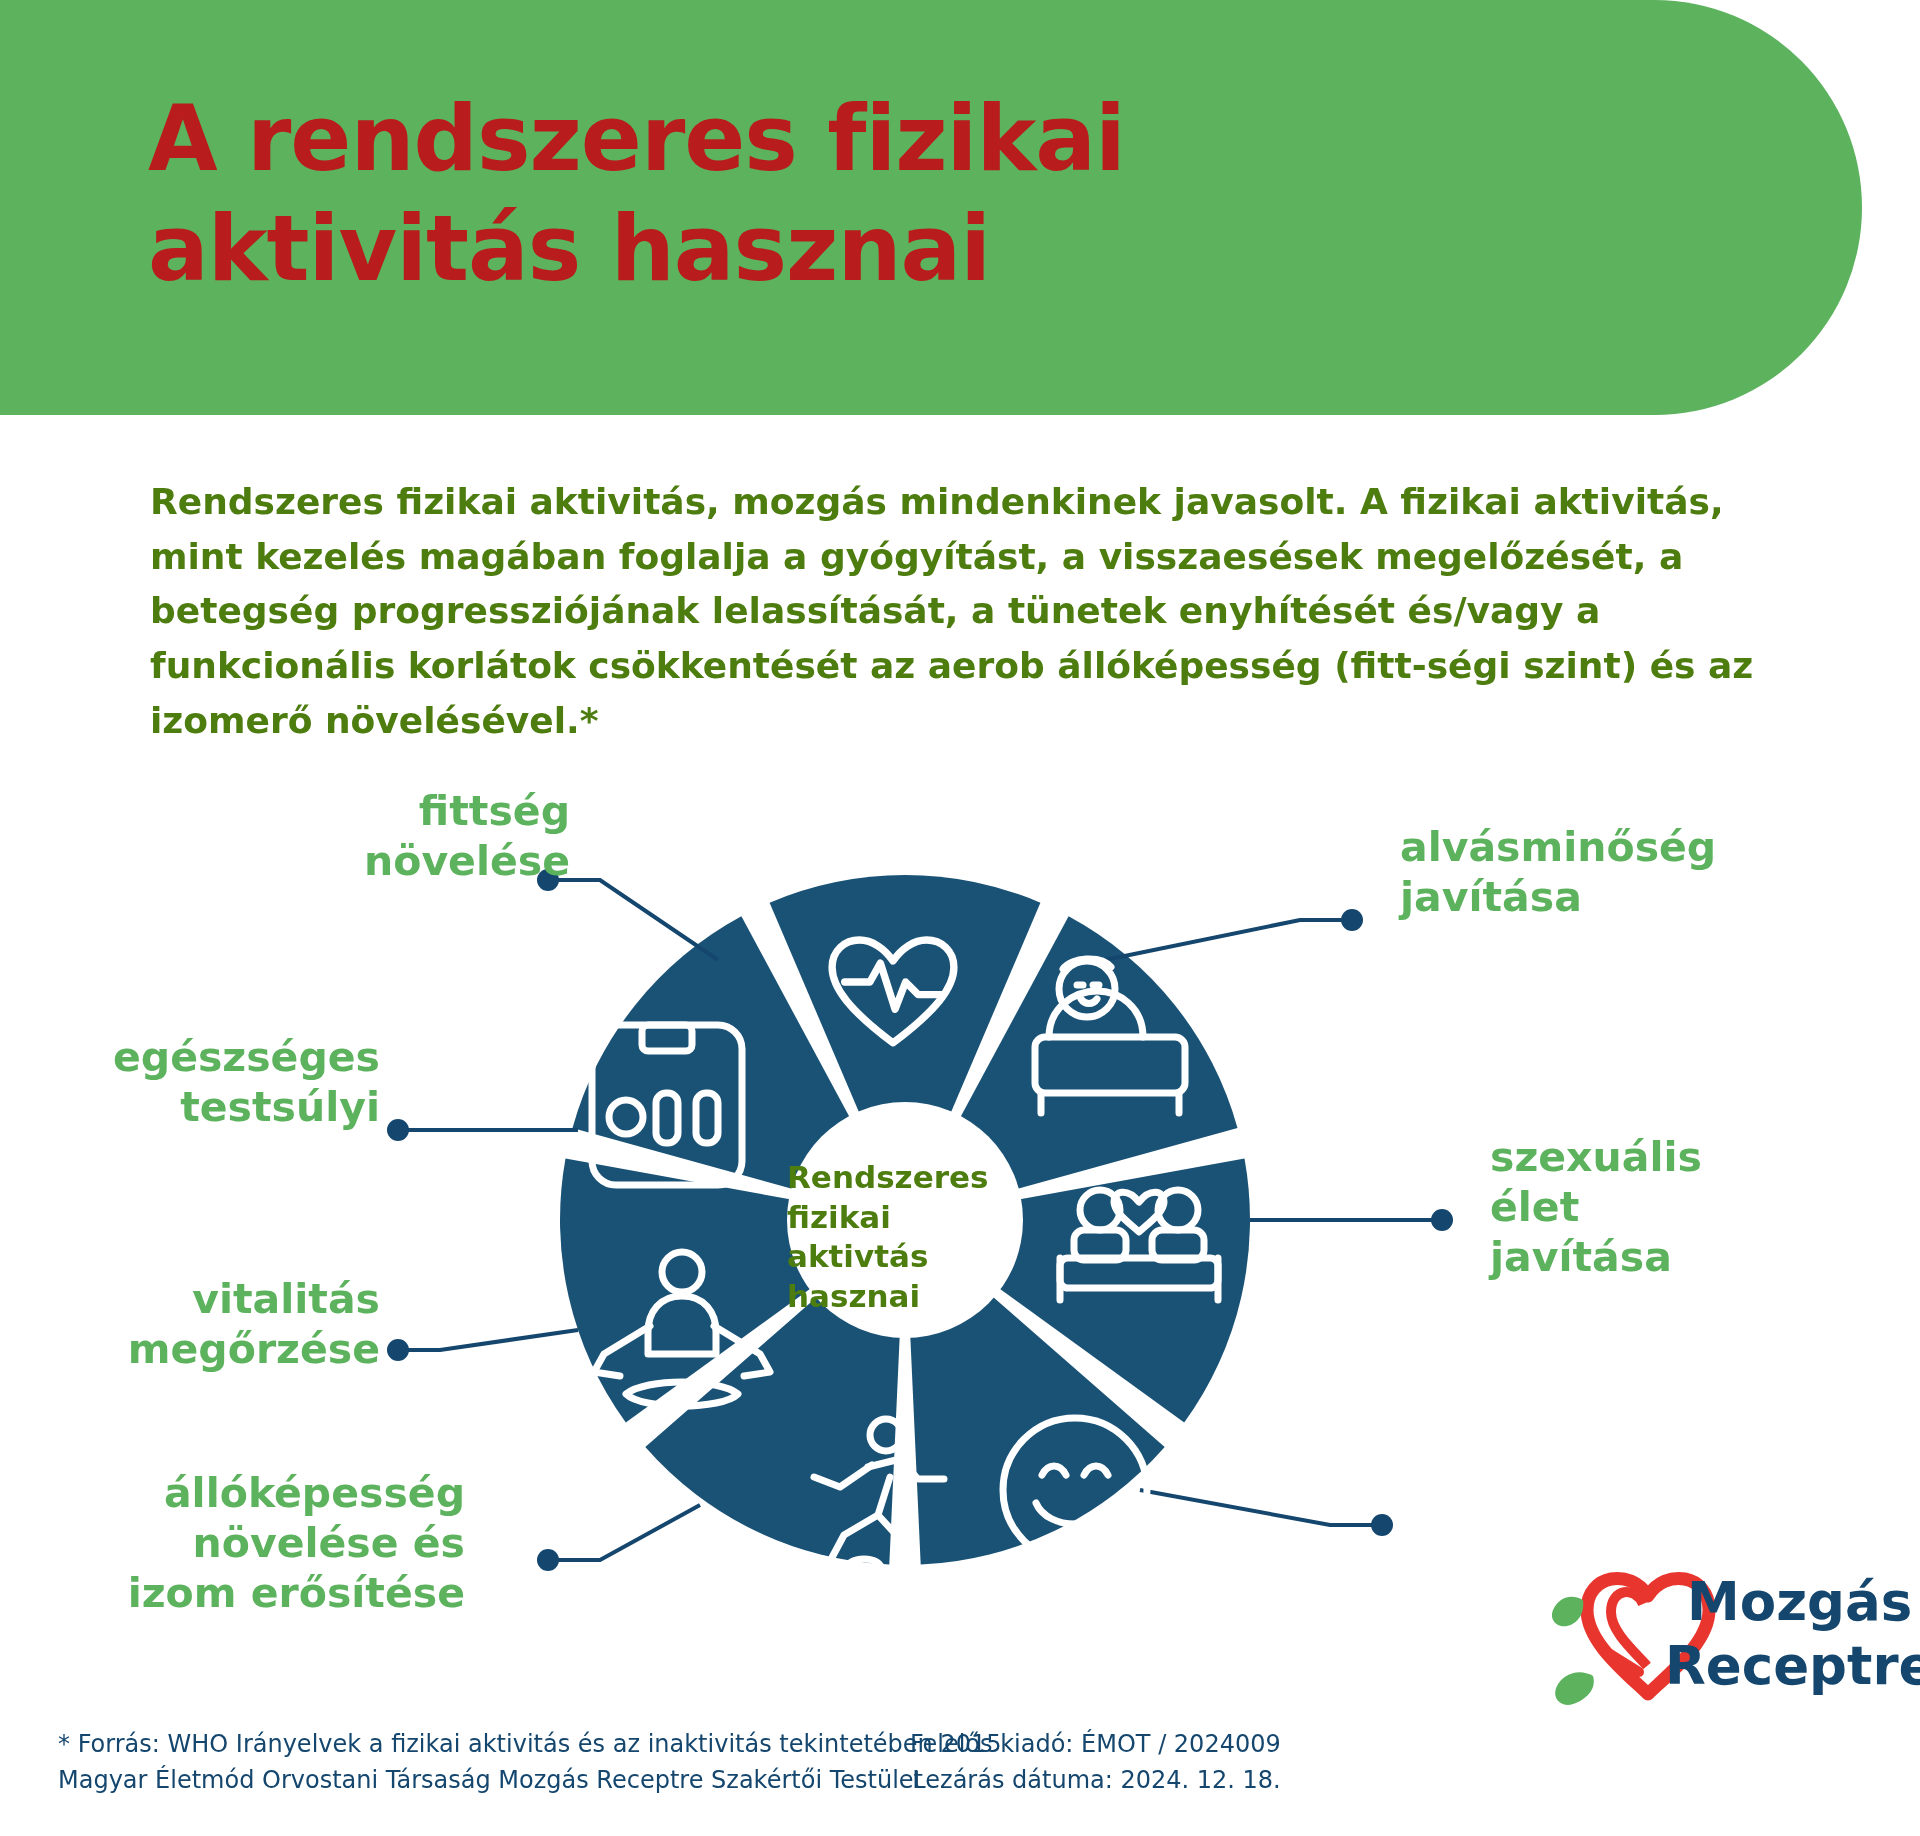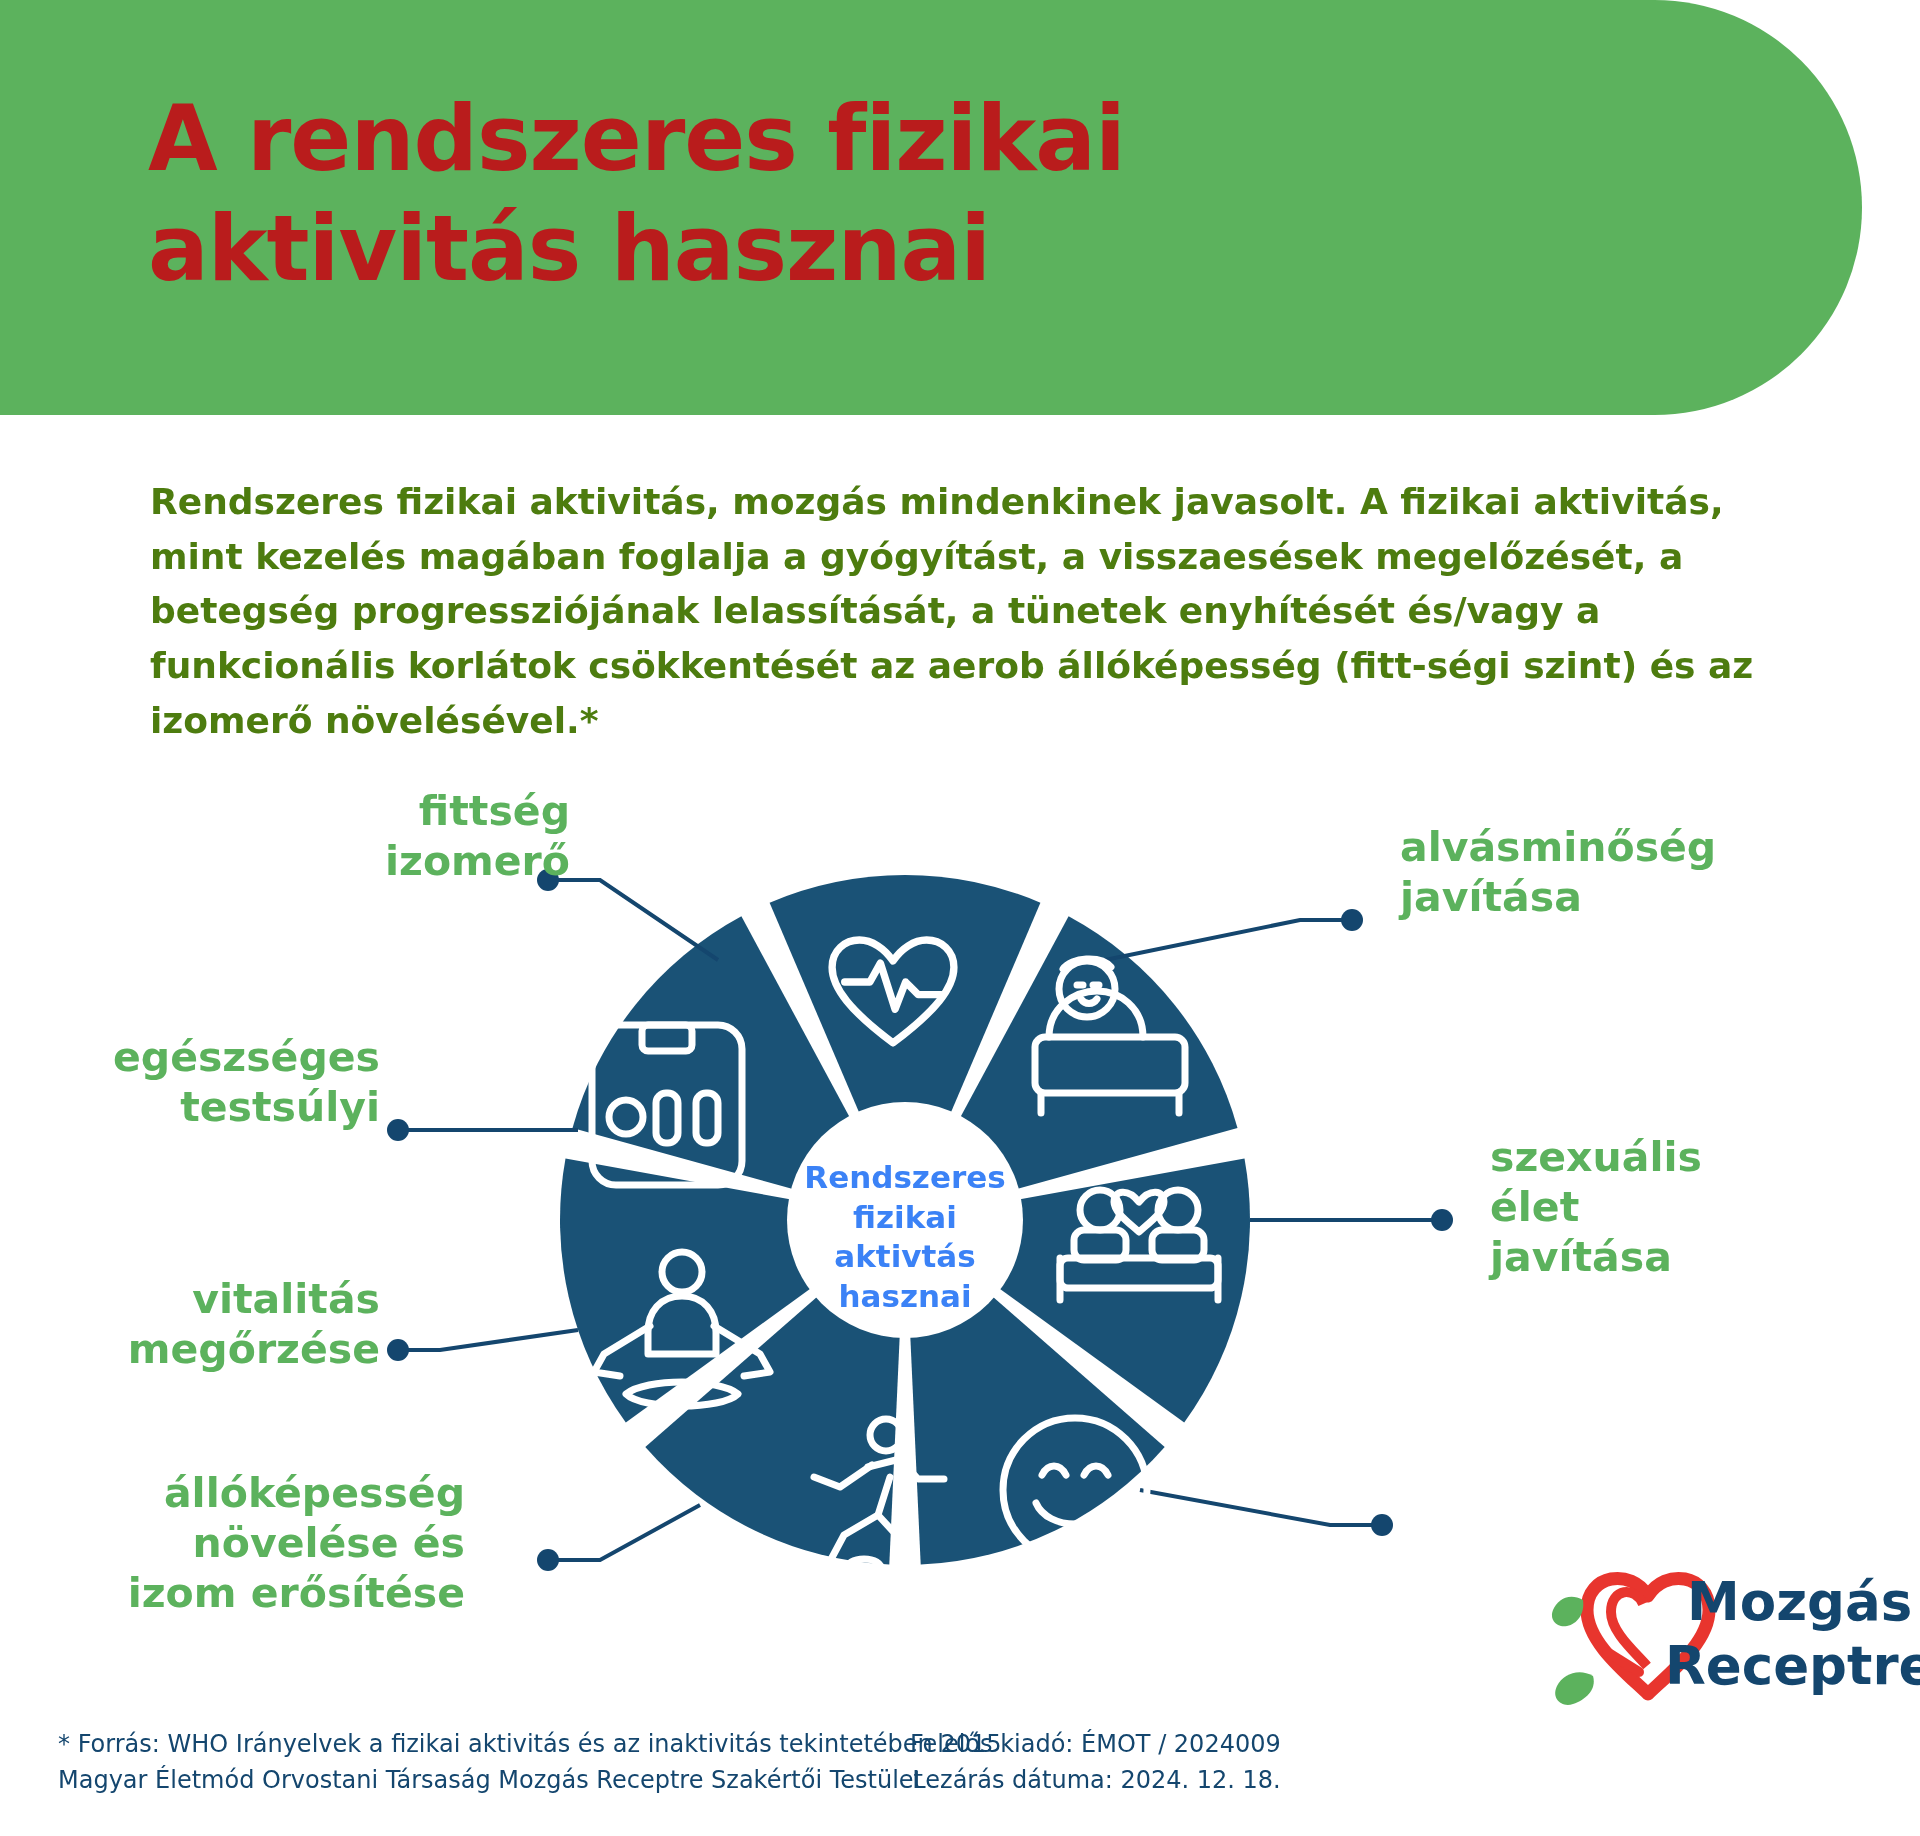--- a/index.html
+++ b/index.html
@@ -226,36 +226,36 @@
       <rect class="ico" x="0" y="0" width="150" height="160" rx="24"></rect>
       <rect class="ico" x="50" y="0" width="50" height="26" rx="6"></rect>
       <circle class="ico" cx="34" cy="92" r="17"></circle>
       <rect class="ico" x="64" y="68" width="22" height="50" rx="10"></rect>
       <rect class="ico" x="104" y="68" width="22" height="50" rx="10"></rect>
     </g>
   </svg>
 
   
   <div class="label right lbl-fittseg">fittség
-izomerő</div>
+növelése</div>
   <div class="label right lbl-testsuly">egészséges
 testsúlyi</div>
   <div class="label right lbl-vitalitas">vitalitás
 megőrzése</div>
   <div class="label right lbl-allokepesseg">állóképesség
 növelése és
 izom erősítése</div>
   <div class="label left lbl-alvas">alvásminőség
 javítása</div>
   <div class="label left lbl-szex">szexuális
 élet
 javítása</div>
 
   
-  <div style="position:absolute;left:787px;top:398px;width:236px;text-align:center;color:#3b82f6;font-size:31px;font-weight:bold;line-height:1.28;white-space:pre-line;">Rendszeres
+  <div style="position:absolute;left:787px;top:398px;width:236px;color:#4d7c0f;font-size:31px;font-weight:bold;line-height:1.28;white-space:pre-line;">Rendszeres
 fizikai
 aktivtás
 hasznai</div>
 </div>
 
 <div class="footer-left">* Forrás: WHO Irányelvek a fizikai aktivitás és az inaktivitás tekintetében 2015
 Magyar Életmód Orvostani Társaság Mozgás Receptre Szakértői Testület</div>
 <div class="footer-mid">Felelős kiadó: ÉMOT / 2024009
 Lezárás dátuma: 2024. 12. 18.</div>
 

